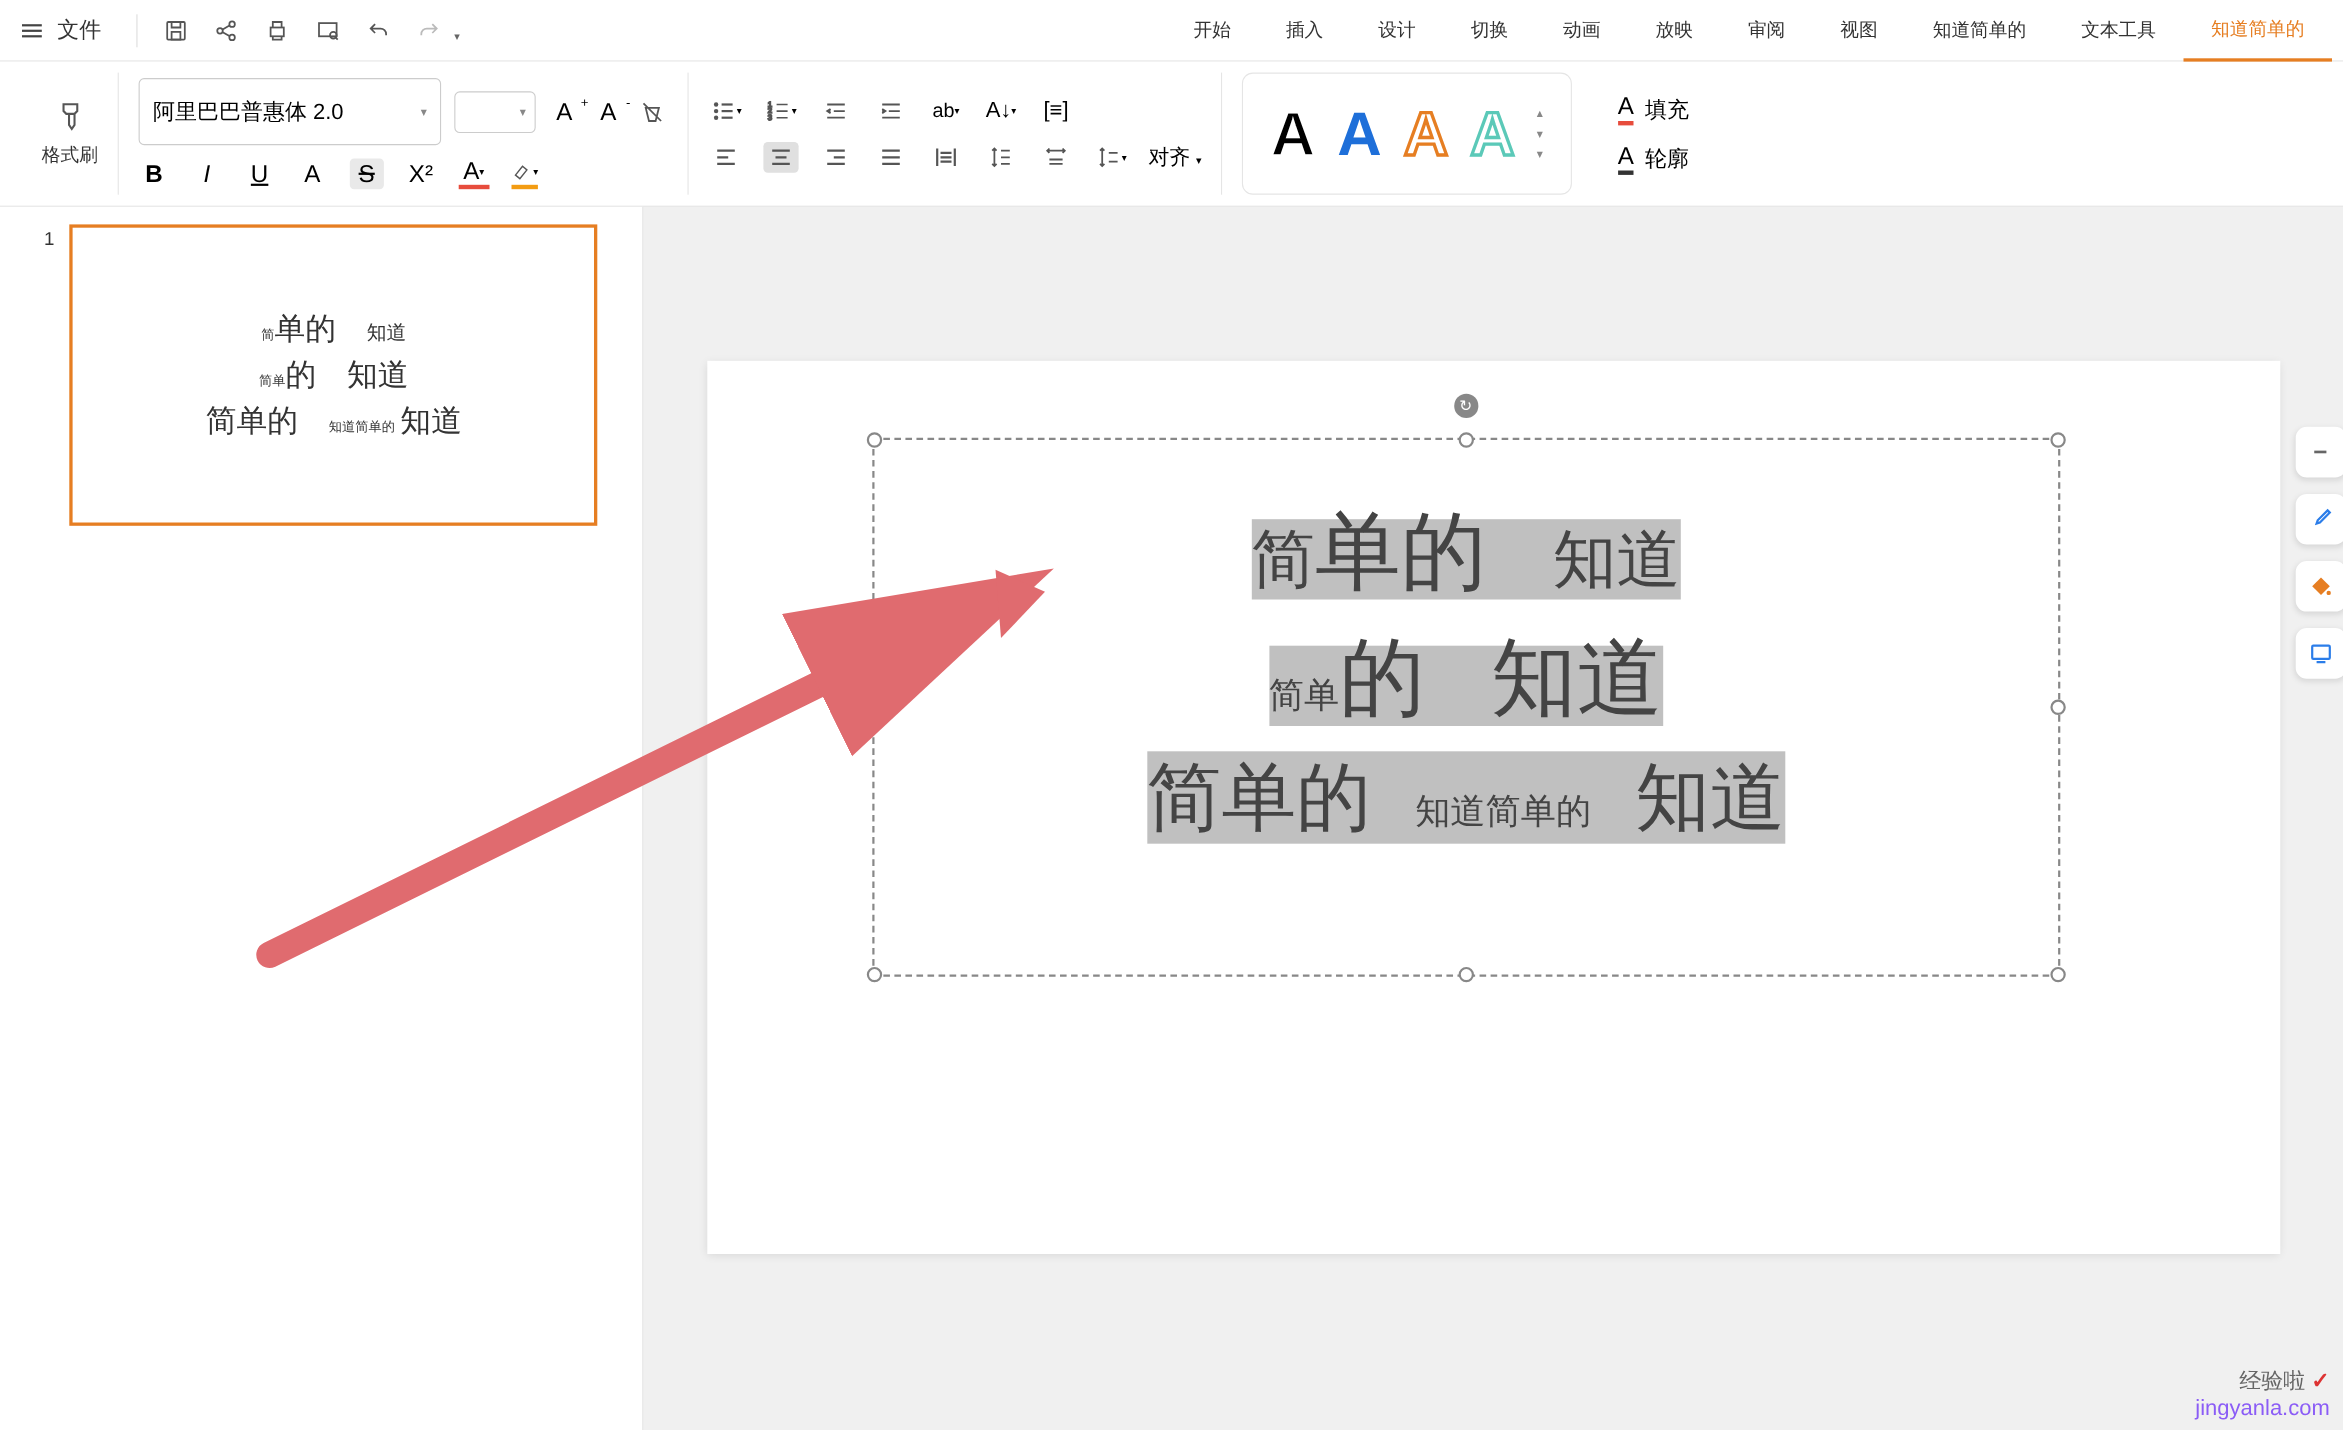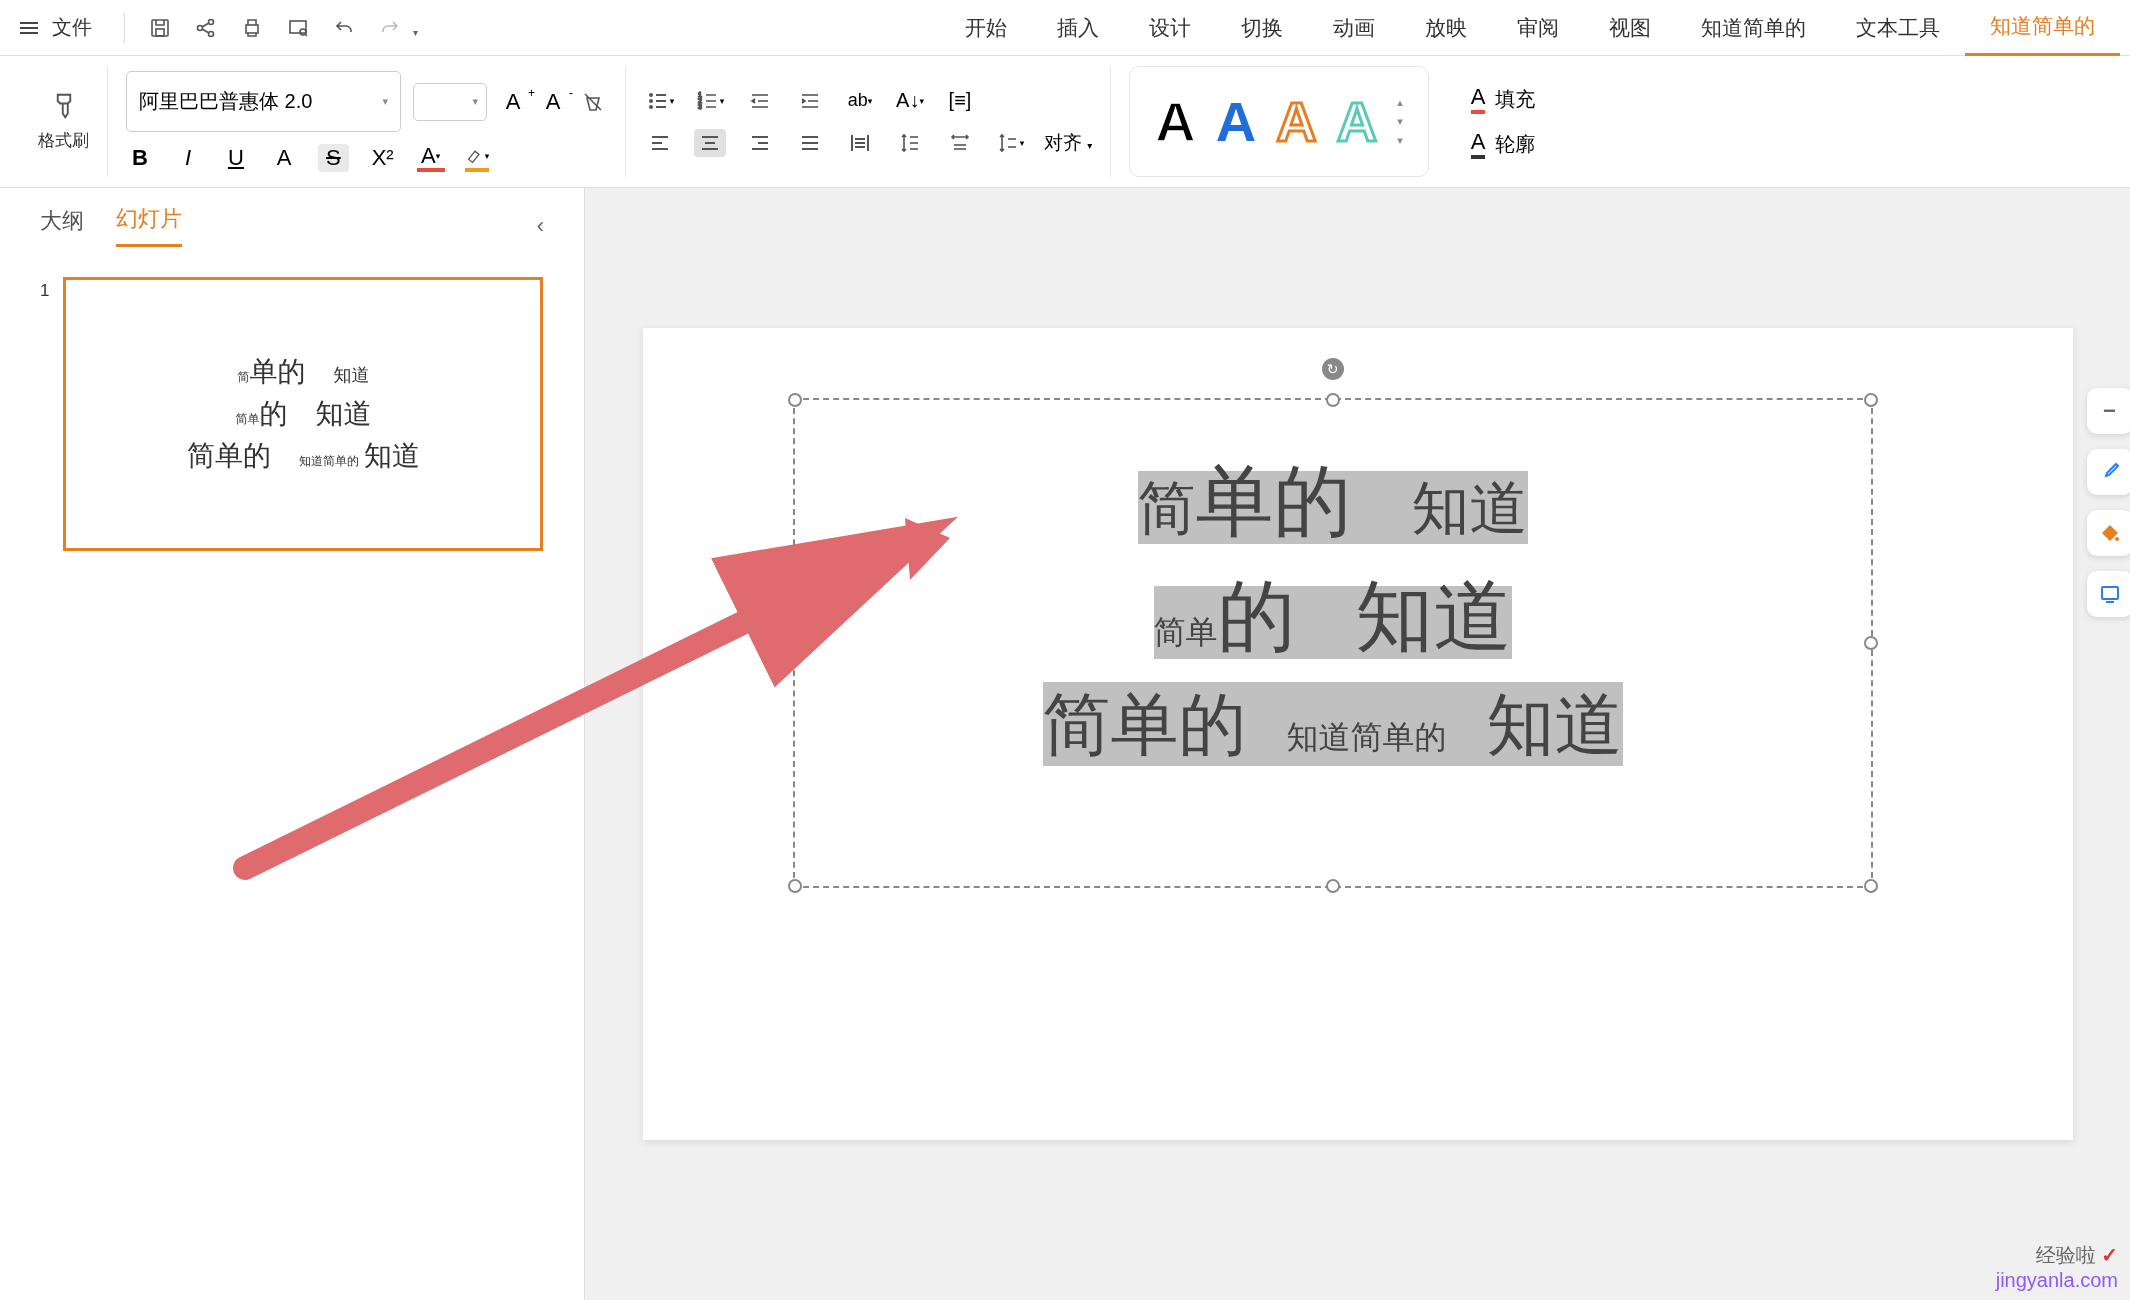--- a/index.html
+++ b/index.html
@@ -6,21 +6,21 @@
     body { font-family: "Microsoft YaHei", "PingFang SC", sans-serif; background: #f0f0f0; width: 2130px; height: 1300px; overflow: hidden; position: relative; }
     
     
     .top-bar { background: #fff; border-bottom: 1px solid #e0e0e0; height: 56px; display: flex; align-items: center; padding: 0 20px; }
     .hamburger { display: flex; flex-direction: column; gap: 3px; margin-right: 14px; cursor: pointer; }
     .hamburger span { width: 18px; height: 2px; background: #444; }
     .file-label { font-size: 20px; color: #333; margin-right: 20px; }
     .divider { width: 1px; height: 30px; background: #ddd; margin: 0 12px; }
     .quick-icon { width: 26px; height: 26px; display: flex; align-items: center; justify-content: center; margin: 0 10px; cursor: pointer; }
     .menu-tabs { display: flex; margin-left: auto; gap: 0; margin-right: -10px; }
-    .menu-tab { font-size: 21px; color: #333; padding: 0 25px; cursor: pointer; height: 56px; display: flex; align-items: center; }
+    .menu-tab { font-size: 17px; color: #333; padding: 0 25px; cursor: pointer; height: 56px; display: flex; align-items: center; }
     .menu-tab.active { color: #e67e22; border-bottom: 3px solid #e67e22; }
     
     
     .ribbon { background: #fff; height: 132px; display: flex; align-items: stretch; padding: 10px 20px; border-bottom: 1px solid #e0e0e0; }
     .ribbon-group { display: flex; flex-direction: column; justify-content: center; padding: 0 18px; border-right: 1px solid #e5e5e5; }
     .ribbon-group:last-child { border-right: none; }
     .format-brush-btn { display: flex; flex-direction: column; align-items: center; justify-content: center; gap: 8px; }
     .format-brush-label { font-size: 17px; color: #333; }
     
     .font-controls { display: flex; flex-direction: column; gap: 12px; }
@@ -357,25 +357,20 @@
     </div>
     <div class="right-btn">
       <span style="font-size:22px;border-bottom:4px solid #333;">A</span>
       <span>轮廓</span>
     </div>
   </div>
 </div>
 
 <div class="content-area">
   <div class="sidebar">
-    <div class="sidebar-tabs">
-      <div class="sidebar-tab">大纲</div>
-      <div class="sidebar-tab active">幻灯片</div>
-      <div class="collapse-arrow">‹</div>
-    </div>
     <div class="thumbnail-wrap">
       <span class="thumb-num">1</span>
       <div class="thumbnail">
         <div class="thumb-line"><span class="tiny">简</span><span class="big">单的</span><span class="gap"></span><span>知道</span></div>
         <div class="thumb-line"><span class="tiny">简单</span><span class="big">的</span><span class="gap"></span><span class="big">知道</span></div>
         <div class="thumb-line"><span class="big">简单的</span><span class="gap"></span><span class="tiny">知道简单的</span> <span class="big">知道</span></div>
       </div>
     </div>
   </div>
 

